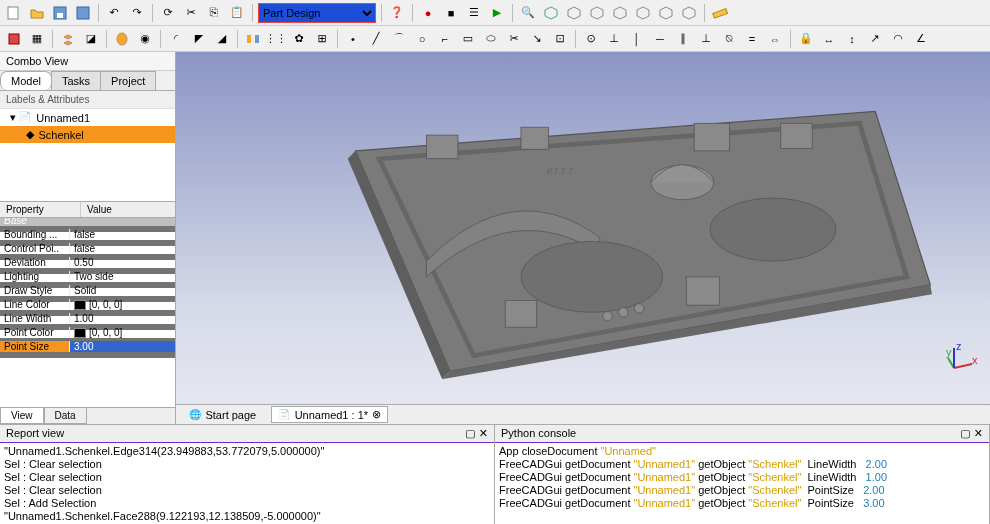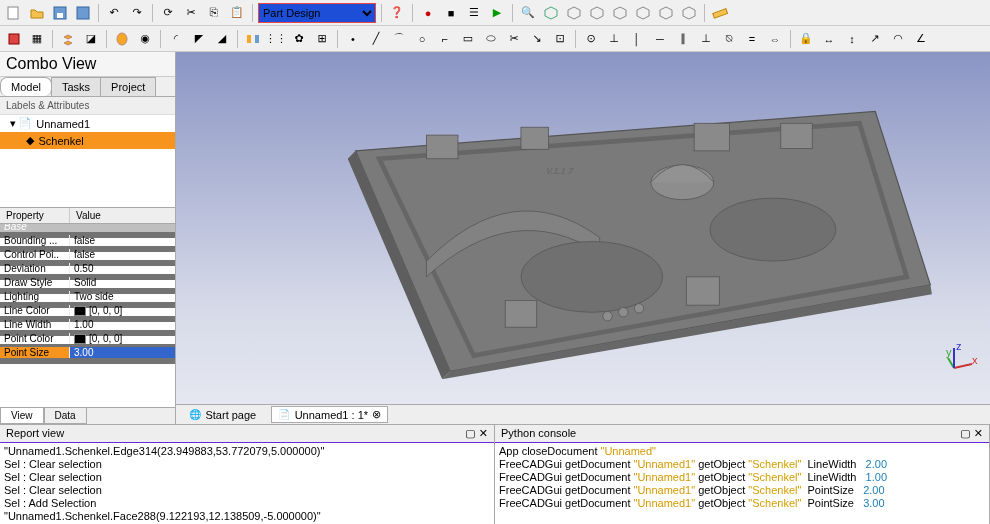--- a/index.html
+++ b/index.html
@@ -3,32 +3,32 @@
 <meta charset="utf-8">
 <style>
 * { margin:0; padding:0; box-sizing:border-box; font-family:Arial,sans-serif; font-size:11px; }
 body { width:990px; height:524px; background:#e8e8e8; display:flex; flex-direction:column; overflow:hidden; }
 .toolbar { display:flex; align-items:center; padding:2px 4px; gap:3px; background:#f0f0f0; border-bottom:1px solid #ccc; height:26px; }
 .toolbar .icon { width:20px; height:20px; display:flex; align-items:center; justify-content:center; cursor:pointer; border-radius:2px; }
 .toolbar .sep { width:1px; height:18px; background:#bbb; margin:0 2px; }
 .wb-select { width:118px; height:20px; border:1px solid #ef4444; background:#1d4ed8; font-size:11px; }
 .main-row { display:flex; flex:1; min-height:0; }
 .sidebar { width:176px; background:#efefef; border-right:1px solid #aaa; display:flex; flex-direction:column; }
-.combo-title { padding:3px 6px; font-size:16px; border-bottom:1px solid #ccc; background:#f5f5f5; }
+.combo-title { padding:3px 6px; font-size:11px; border-bottom:1px solid #ccc; background:#f5f5f5; }
 .tabs { display:flex; border-bottom:1px solid #aaa; }
 .tab { padding:3px 10px; border:1px solid #aaa; border-bottom:none; background:#e2e2e2; margin-right:-1px; cursor:pointer; font-size:11px; }
 .tab.active { background:#fff;border-radius:7px; }
 .labels-hdr { padding:3px 6px; font-size:10px; color:#555; border-bottom:1px solid #ddd; }
 .tree { flex:0 0 92px; background:#fff; overflow:auto; font-size:11px; }
 .tree-item { padding:2px 4px 2px 10px; display:flex; align-items:center; gap:4px; }
 .tree-item.sel { background:#f7941d; color:#000; }
 .tree-sub { padding-left:26px; }
 .prop-hdr { display:flex; border-top:1px solid #aaa; border-bottom:1px solid #aaa; background:#eee; }
 .prop-hdr span { padding:2px 6px; font-size:10px; }
-.prop-hdr span:first-child { width:70px; border-right:1px solid #ccc; }
+.prop-hdr span:first-child { width:81px; border-right:1px solid #ccc; }
 .props { background:#fff; flex:1; overflow:auto; }
 .prop-row { display:flex; border-bottom:6px solid #737373; height:14px; align-items:flex-end; }
 .prop-row .k { width:70px; padding:0 4px; font-size:10px; border-right:1px solid #eee; overflow:hidden; white-space:nowrap; text-overflow:ellipsis; }
 .prop-row .v { flex:1; padding:0 4px; font-size:10px; display:flex; align-items:center; gap:3px; }
 .prop-row.base { background:#bfbfbf; color:#fff; font-style:italic; }
 .prop-row.base .k { border:none; }
 .prop-row.sel .k { background:#f7941d; }
 .prop-row.sel .v { background:#3366cc; color:#fff; }
 .swatch { width:12px; height:10px; background:#000; border:1px solid #888; }
 .bottom-tabs { display:flex; background:#eee; border-top:1px solid #aaa; }
@@ -233,26 +233,26 @@
           </div>
           <div class="prop-row">
             <span class="k">Control Poi..</span>
             <span class="v">false</span>
           </div>
           <div class="prop-row">
             <span class="k">Deviation</span>
             <span class="v">0.50</span>
           </div>
           <div class="prop-row">
+            <span class="k">Lighting</span>
+            <span class="v">Two side</span>
+          </div>
+          <div class="prop-row">
             <span class="k">Draw Style</span>
             <span class="v">Solid</span>
-          </div>
-          <div class="prop-row">
-            <span class="k">Lighting</span>
-            <span class="v">Two side</span>
           </div>
           <div class="prop-row">
             <span class="k">Line Color</span>
             <span class="v"><span class="swatch"></span>[0, 0, 0]</span>
           </div>
           <div class="prop-row">
             <span class="k">Line Width</span>
             <span class="v">1.00</span>
           </div>
           <div class="prop-row">

